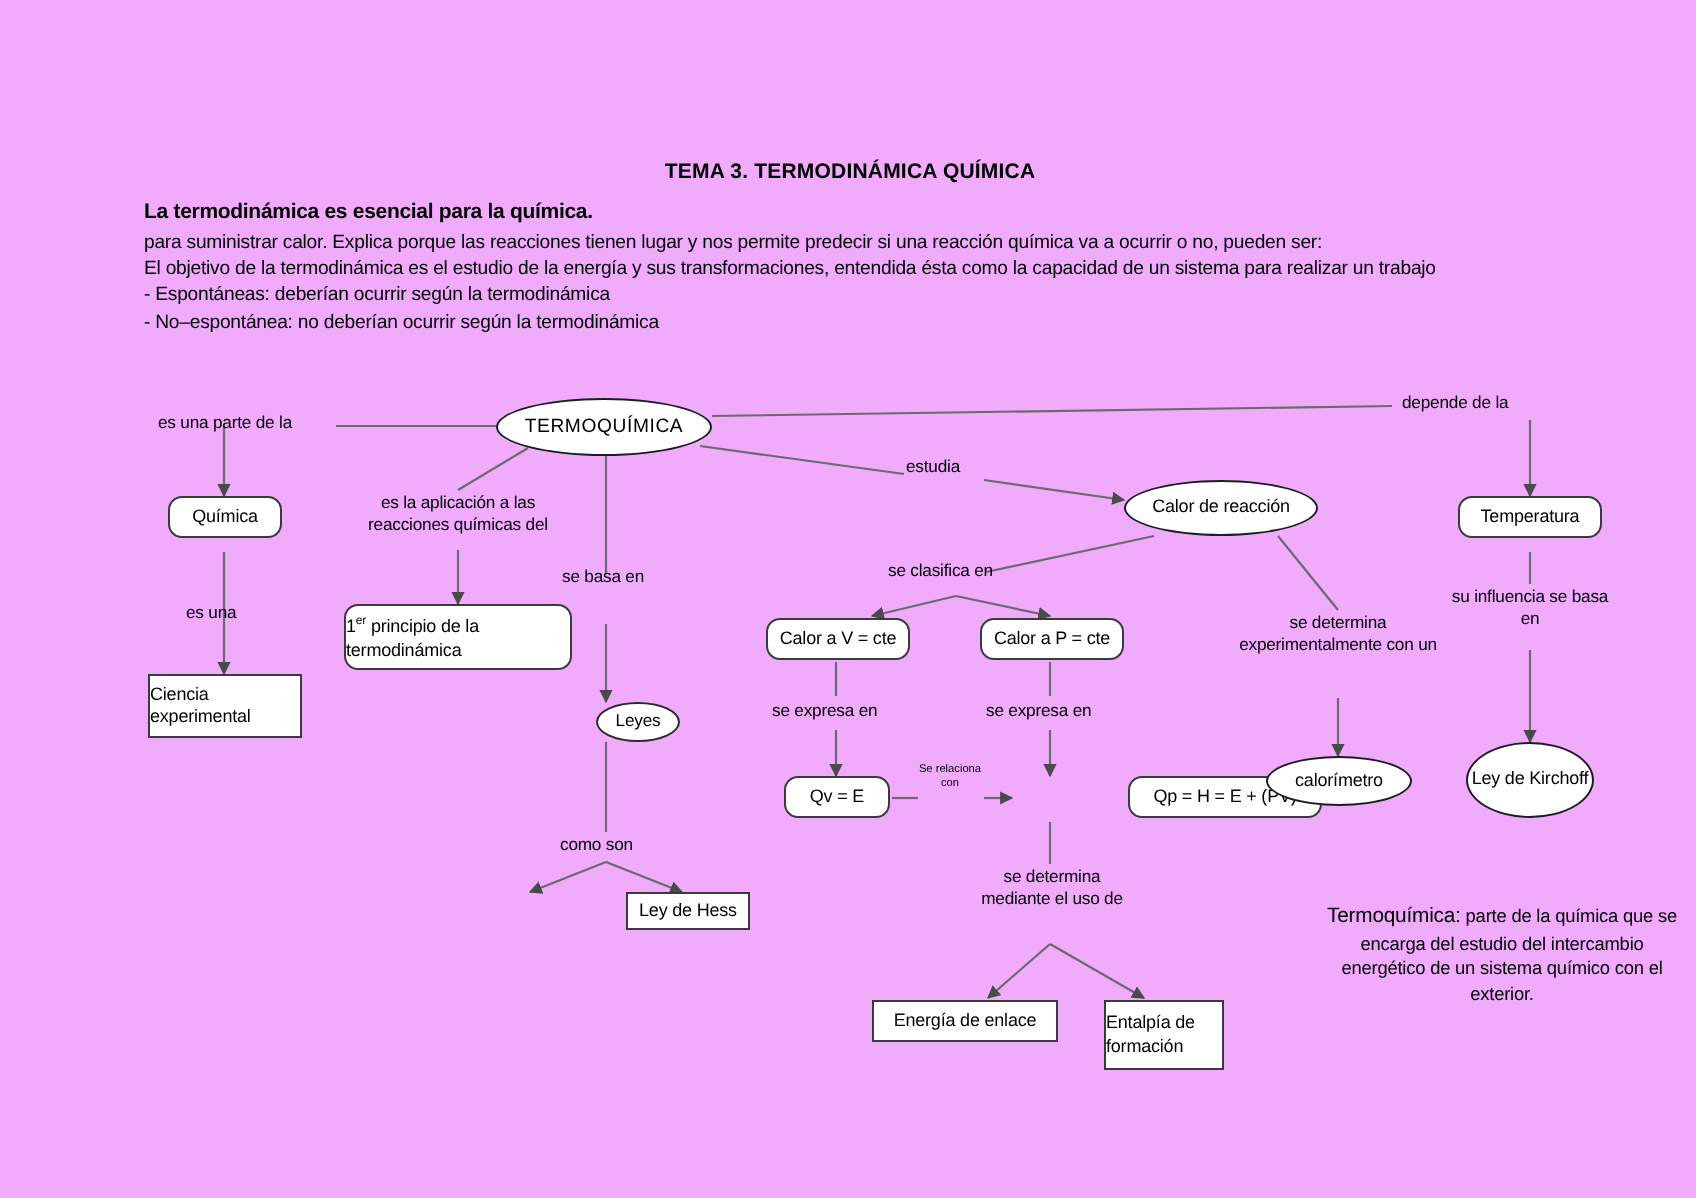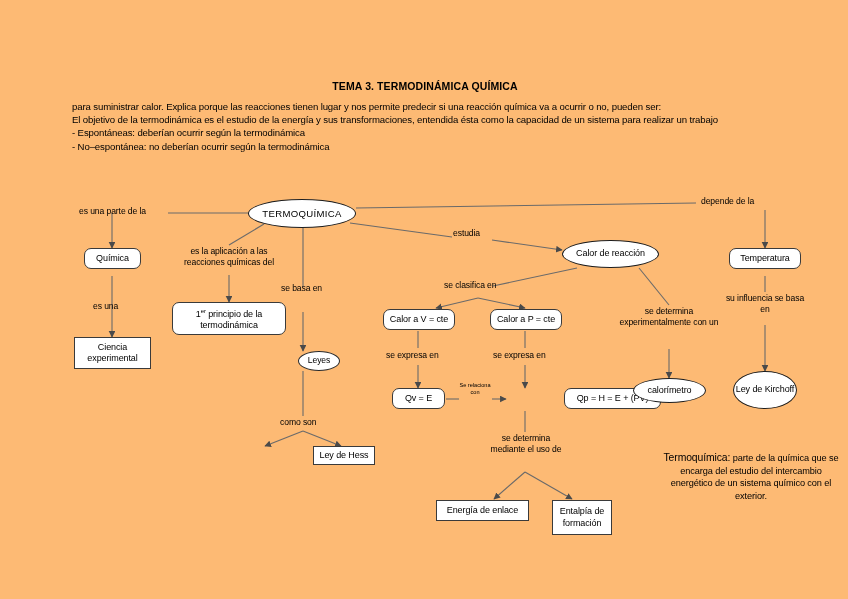--- a/index.html
+++ b/index.html
@@ -8,21 +8,21 @@
     background: #ffffff;
   }
   body {
     font-family: "Liberation Sans", sans-serif;
     color: #000000;
   }
   #page {
     position: relative;
     width: 848px;
     height: 599px;
-    background: #fdba74;
+    background: #f0abfc;
     overflow: hidden;
   }
 
   
   #header-block {
     position: absolute;
     left: 72px;
     top: 80px;
     width: 706px;
   }
@@ -61,21 +61,20 @@
     height: 599px;
   }
 
   
   .node {
     position: absolute;
     box-sizing: border-box;
     display: flex;
     align-items: center;
     justify-content: center;
-    text-align: center;
     background: #ffffff;
     font-size: 9px;
     line-height: 11.5px;
     letter-spacing: -0.1px;
     color: #000;
   }
   .rect {
     border: 1.4px solid #3a3a3a;
   }
   .round {
@@ -132,20 +131,21 @@
     vertical-align: super;
   }
 </style>
 </head>
 <body>
 
 <div id="page">
 
   <div id="header-block">
     <div class="doc-title">TEMA 3. TERMODINÁMICA QUÍMICA</div>
+    <div class="doc-lead">La termodinámica es esencial para la química.</div>
     <div class="doc-para">para suministrar calor. Explica porque las reacciones tienen lugar y nos permite predecir si una reacción química va a ocurrir o no, pueden ser:</div>
     <div class="doc-para">El objetivo de la termodinámica es el estudio de la energía y sus transformaciones, entendida ésta como la capacidad de un sistema para realizar un trabajo</div>
     <div class="doc-bullet">- Espontáneas: deberían ocurrir según la termodinámica</div>
     <div class="doc-bullet">- No–espontánea: no deberían ocurrir según la termodinámica</div>
   </div>
 
   <svg id="wires" viewBox="0 0 848 599" xmlns="http://www.w3.org/2000/svg">
     <defs>
       <marker id="ah" markerWidth="7" markerHeight="7" refX="5.4" refY="3" orient="auto" markerUnits="strokeWidth">
         <path d="M0,0 L6,3 L0,6 z" fill="#4a4a4a"></path>

